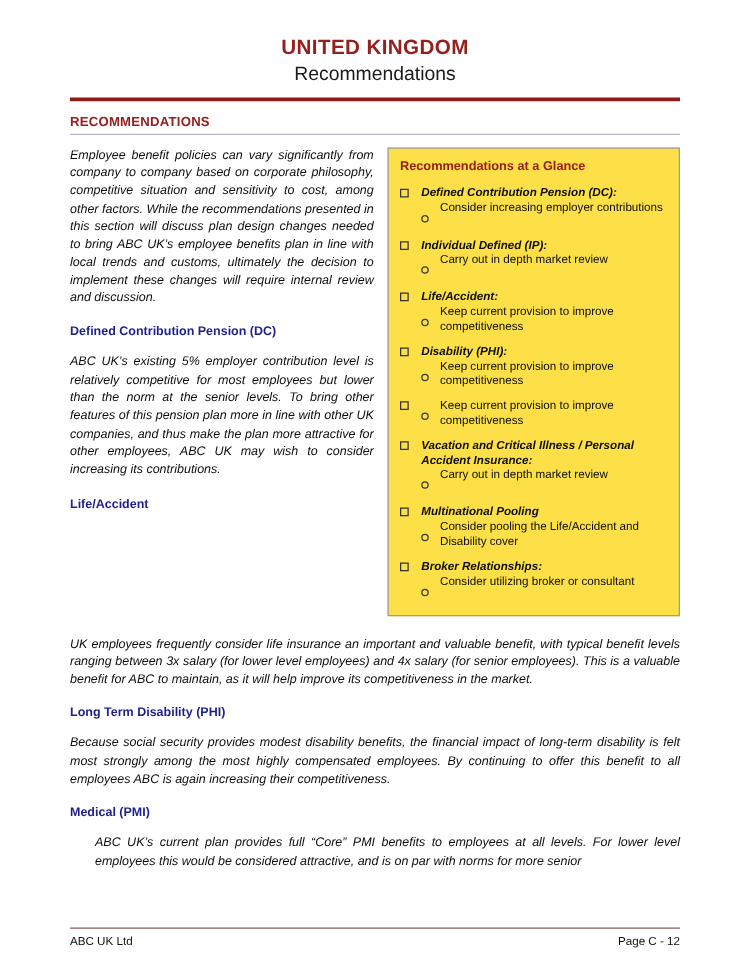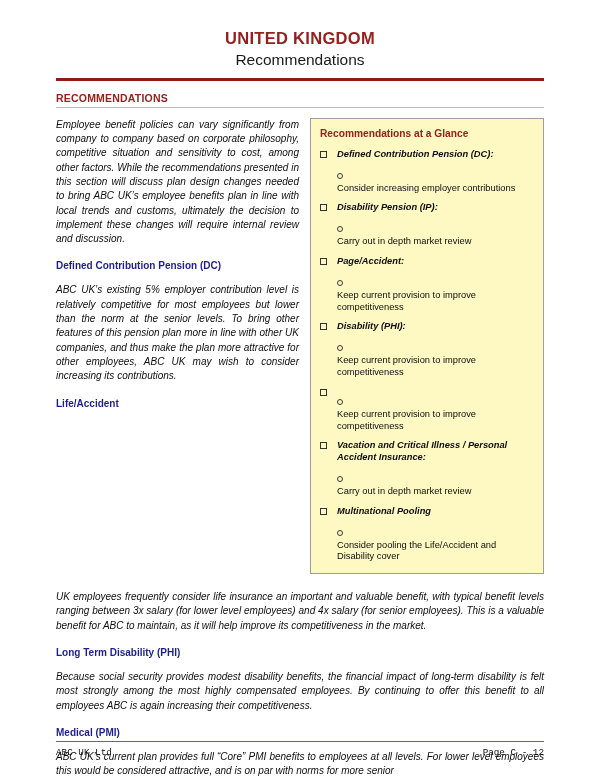--- a/index.html
+++ b/index.html
@@ -86,34 +86,34 @@
   }
 
   p.body {
     font-size: 10px;
     line-height: 14.3px;
     margin: 0 0 13px 0;
     text-align: justify;
     color: #0d0d0d;
     font-style: italic;
   }
-  p.body.last { margin-bottom: 0; }
+  p.body.last { margin-bottom: 0; margin-left: 20px; }
 
   h3.sub {
     font-size: 10px;
     font-weight: bold;
     color: #1f1f8c;
     margin: 0 0 11px 0;
     line-height: 13px;
   }
 
   
   .glance-box {
     border: 1px solid #9d9d9d;
-    background: #fef9c3;
+    background: #fde047;
     box-sizing: border-box;
     padding: 8px 9px 10px 9px;
     width: 100%;
   }
   .glance-title {
     font-size: 10.2px;
     font-weight: bold;
     color: #96201d;
     margin-bottom: 9px;
     line-height: 13px;
@@ -141,21 +141,20 @@
   .glance-label {
     font-size: 9.3px;
     font-weight: bold;
     line-height: 11.8px;
     color: #0d0d0d;
     font-style: italic;
   }
   .glance-sub {
     display: flex;
     margin-top: 0px;
-    flex-direction: column;
   }
   .circ-bullet {
     flex: 0 0 15px;
     padding-top: 4px;
   }
   .circ-bullet span {
     display: inline-block;
     width: 4px;
     height: 4px;
     border: 1px solid #3a3a3a;
@@ -174,21 +173,20 @@
     margin-top: 16px;
   }
   .fullwidth p.body { text-align: justify; }
 
   
   .footer {
     position: absolute;
     left: 56px;
     right: 56px;
     bottom: 18px;
-    font-family: Liberation Mono, monospace;
   }
   .footer-rule {
     height: 1px;
     background: #8b5a58;
     margin-bottom: 5px;
   }
   .footer-row {
     display: flex;
     justify-content: space-between;
     font-size: 9.3px;
@@ -234,31 +232,31 @@
                   <div class="glance-label">Defined Contribution Pension (DC):</div>
                   <div class="glance-sub">
                     <div class="circ-bullet"><span></span></div>
                     <div class="glance-subtext">Consider increasing employer contributions</div>
                   </div>
                 </div>
               </div>
               <div class="glance-item">
                 <div class="sq-bullet"><span></span></div>
                 <div class="glance-body">
-                  <div class="glance-label">Disability Pension (IP):</div>
+                  <div class="glance-label">Individual Defined (IP):</div>
                   <div class="glance-sub">
                     <div class="circ-bullet"><span></span></div>
                     <div class="glance-subtext">Carry out in depth market review</div>
                   </div>
                 </div>
               </div>
               <div class="glance-item">
                 <div class="sq-bullet"><span></span></div>
                 <div class="glance-body">
-                  <div class="glance-label">Page/Accident:</div>
+                  <div class="glance-label">Life/Accident:</div>
                   <div class="glance-sub">
                     <div class="circ-bullet"><span></span></div>
                     <div class="glance-subtext">Keep current provision to improve competitiveness</div>
                   </div>
                 </div>
               </div>
               <div class="glance-item">
                 <div class="sq-bullet"><span></span></div>
                 <div class="glance-body">
                   <div class="glance-label">Disability (PHI):</div>
@@ -287,20 +285,30 @@
                   </div>
                 </div>
               </div>
               <div class="glance-item">
                 <div class="sq-bullet"><span></span></div>
                 <div class="glance-body">
                   <div class="glance-label">Multinational Pooling</div>
                   <div class="glance-sub">
                     <div class="circ-bullet"><span></span></div>
                     <div class="glance-subtext">Consider pooling the Life/Accident and Disability cover</div>
+                  </div>
+                </div>
+              </div>
+              <div class="glance-item">
+                <div class="sq-bullet"><span></span></div>
+                <div class="glance-body">
+                  <div class="glance-label">Broker Relationships:</div>
+                  <div class="glance-sub">
+                    <div class="circ-bullet"><span></span></div>
+                    <div class="glance-subtext">Consider utilizing broker or consultant</div>
                   </div>
                 </div>
               </div>
             </div>
         </div>
       </div>
 
     </div>
 
     <div class="fullwidth">

